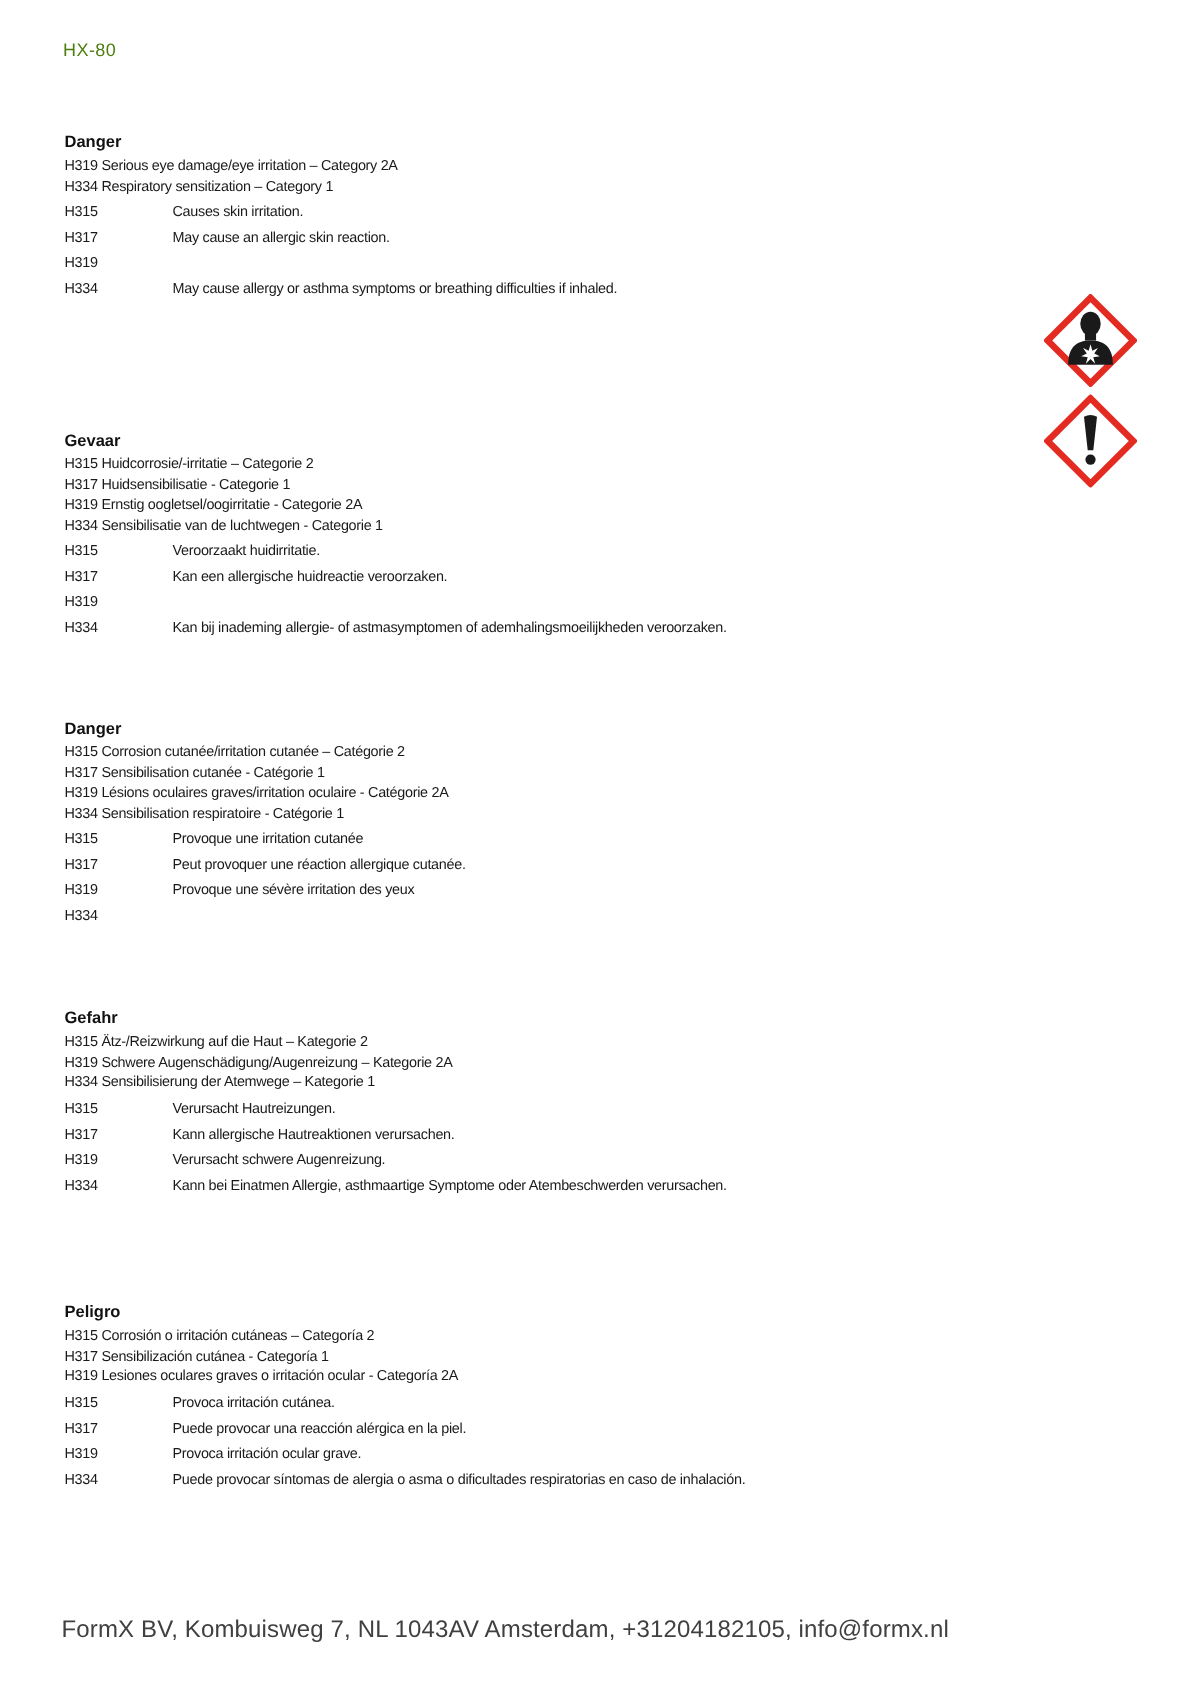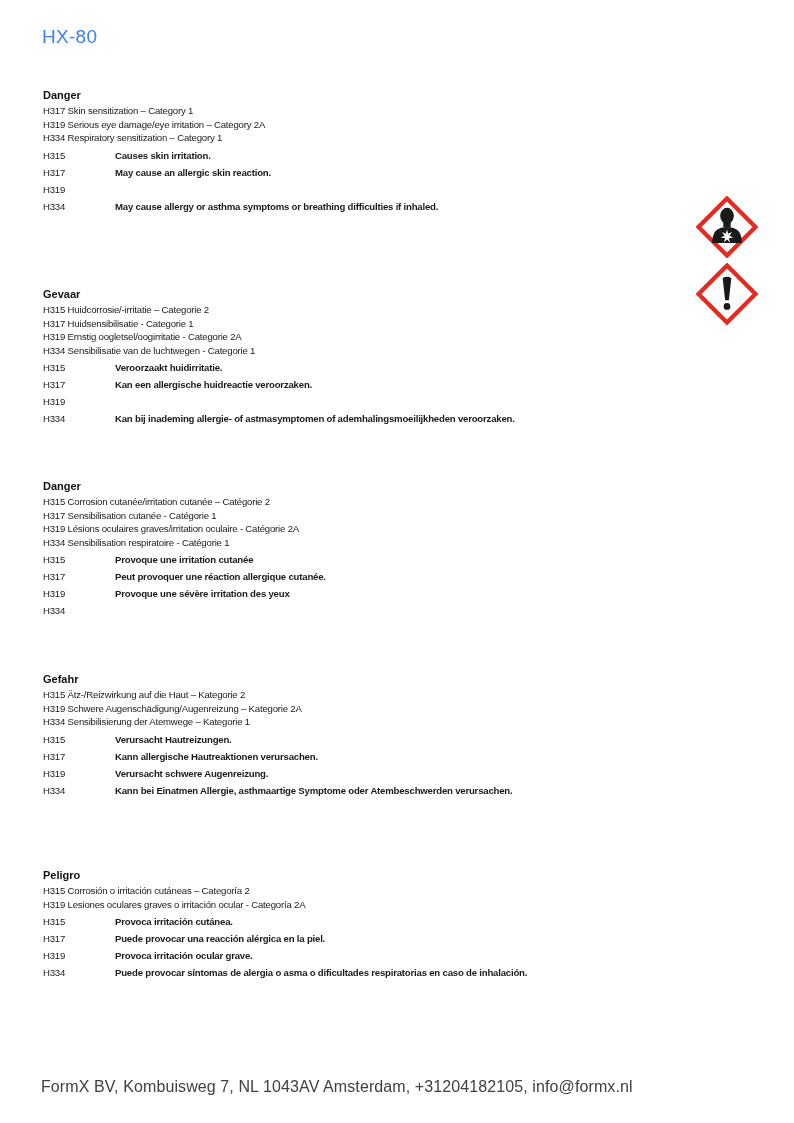--- a/index.html
+++ b/index.html
@@ -3,37 +3,37 @@
 <meta charset="utf-8">
 <style>
   html, body { margin: 0; padding: 0; background: #ffffff; }
   body {
     width: 794px; height: 1123px; position: relative; overflow: hidden;
     font-family: "Liberation Sans", "DejaVu Sans", sans-serif;
     color: #1a1a1a;
   }
   .product-code {
     position: absolute; left: 42px; top: 26px;
-    font-size: 19px; letter-spacing: 0.3px; color: #3b82f6;
+    font-size: 12px; letter-spacing: 0.3px; color: #4d7c0f;
   }
   .section { position: absolute; left: 43px; width: 640px; }
   .section-title {
     font-size: 11px; font-weight: bold; line-height: 14px; height: 14px;
     margin: 0 0 2px 0; color: #111;
   }
   .class-line {
     font-size: 9.6px; line-height: 13.5px; height: 13.5px; white-space: nowrap;
     letter-spacing: -0.2px;
   }
   .stmt-row {
     display: flex; font-size: 9.6px; line-height: 17px; height: 17px; white-space: nowrap;
     letter-spacing: -0.2px;
   }
   .stmt-row .code { width: 72px; flex: 0 0 72px; }
-  .stmt-row .text { flex: 1 1 auto; font-weight: bold; }
+  .stmt-row .text { flex: 1 1 auto; }
   .stmt-block { margin-top: 2px; }
   .pictogram { position: absolute; left: 696px; width: 62px; height: 62px; }
   .footer {
     position: absolute; left: 41px; top: 1078px;
     font-size: 16px; color: #404040; white-space: nowrap; letter-spacing: 0.1px;
   }
 </style>
 </head>
 <body>
 
@@ -54,21 +54,20 @@
 <svg class="pictogram" style="top:263px" viewBox="0 0 100 100">
   <polygon points="50,4 96,50 50,96 4,50" fill="#ffffff" stroke="#e32b22" stroke-width="7" stroke-linejoin="miter"></polygon>
   <g fill="#1a1a1a">
     <path d="M43,24 Q50,20 57,24 L53,60 L47,60 Z"></path>
     <circle cx="50" cy="70" r="5.5"></circle>
   </g>
 </svg>
 
 <div class="section" style="top:88px">
   <div class="section-title">Danger</div>
-  <div class="class-line">H317 Skin sensitization – Category 1</div>
   <div class="class-line">H319 Serious eye damage/eye irritation – Category 2A</div>
   <div class="class-line">H334 Respiratory sensitization – Category 1</div>
   <div class="stmt-block">
     <div class="stmt-row">
         <span class="code">H315</span>
         <span class="text">Causes skin irritation.</span>
       </div>
     <div class="stmt-row">
         <span class="code">H317</span>
         <span class="text">May cause an allergic skin reaction.</span>
@@ -154,20 +153,21 @@
     <div class="stmt-row">
         <span class="code">H334</span>
         <span class="text">Kann bei Einatmen Allergie, asthmaartige Symptome oder Atembeschwerden verursachen.</span>
       </div>
   </div>
 </div>
 
 <div class="section" style="top:868px">
   <div class="section-title">Peligro</div>
   <div class="class-line">H315 Corrosión o irritación cutáneas – Categoría 2</div>
+  <div class="class-line">H317 Sensibilización cutánea - Categoría 1</div>
   <div class="class-line">H319 Lesiones oculares graves o irritación ocular - Categoría 2A</div>
   <div class="stmt-block">
     <div class="stmt-row">
         <span class="code">H315</span>
         <span class="text">Provoca irritación cutánea.</span>
       </div>
     <div class="stmt-row">
         <span class="code">H317</span>
         <span class="text">Puede provocar una reacción alérgica en la piel.</span>
       </div>

